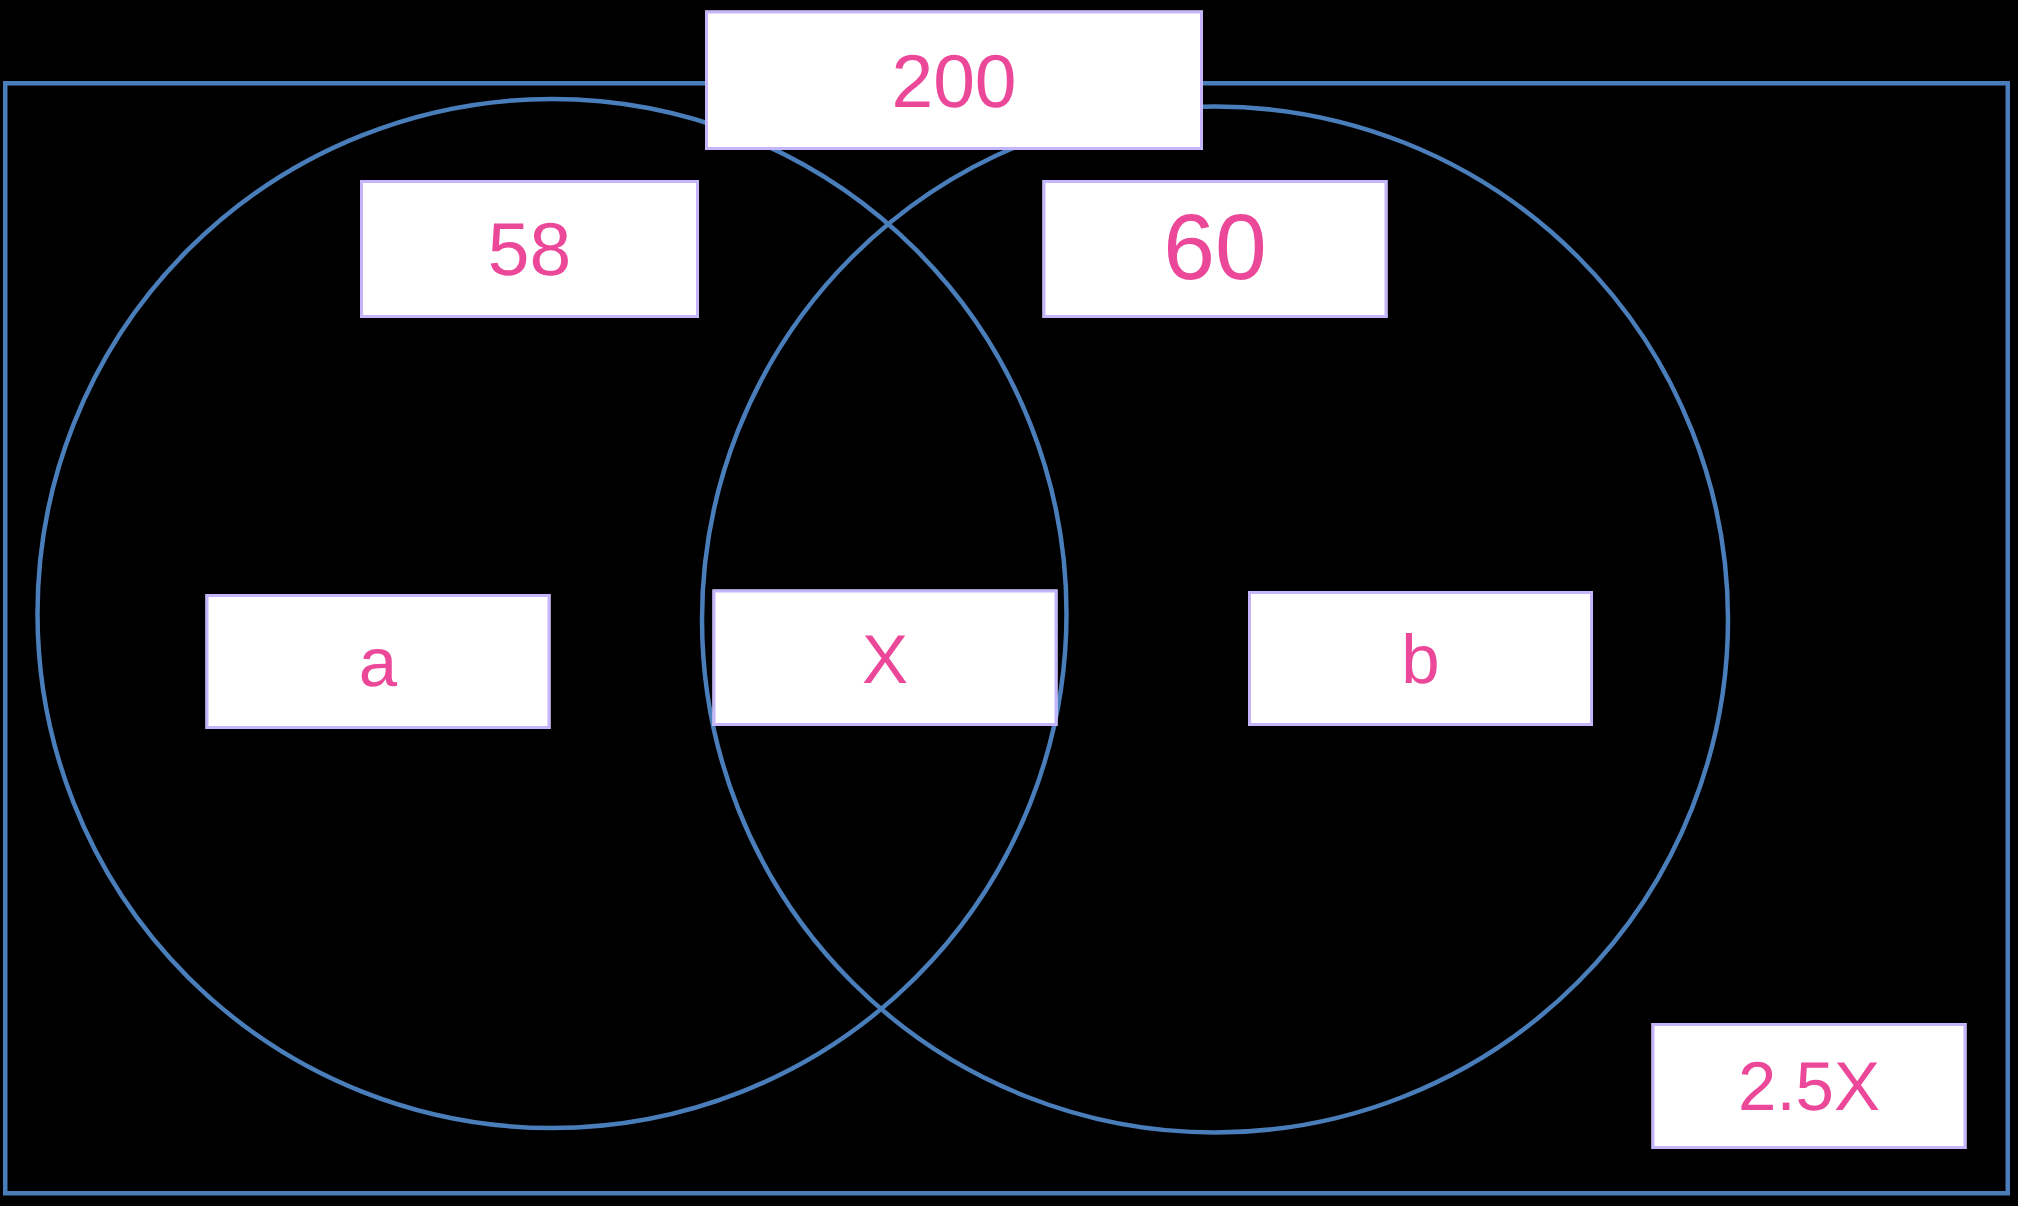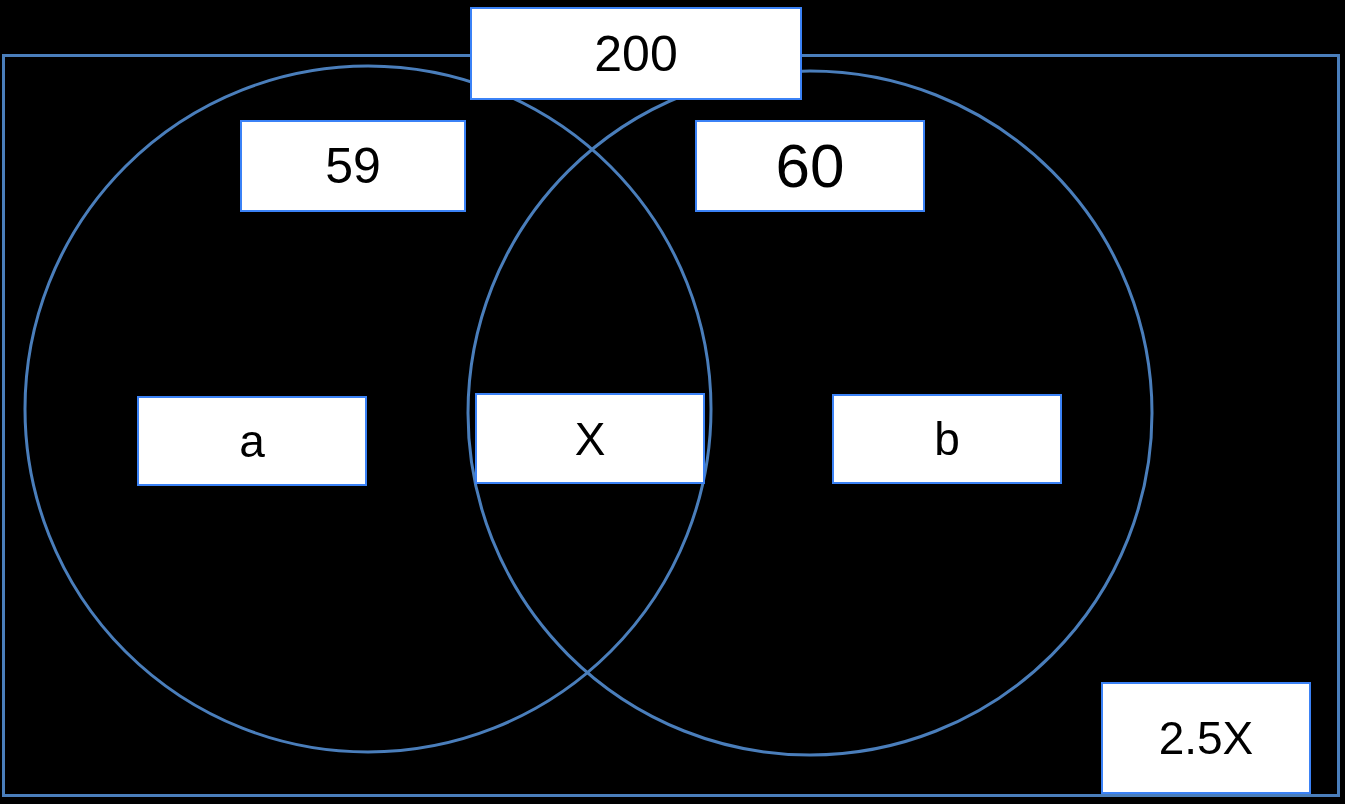--- a/index.html
+++ b/index.html
@@ -21,56 +21,56 @@
   #venn-svg {
     position: absolute;
     left: 0;
     top: 0;
     width: 1345px;
     height: 804px;
   }
   .label-box {
     position: absolute;
     background: #ffffff;
-    border: 2px solid #3b82f6;
+    border: 2px solid #c4b5fd;
     box-sizing: border-box;
     display: flex;
     align-items: center;
     justify-content: center;
-    color: #000000;
+    color: #ec4899;
     font-family: "Liberation Sans", sans-serif;
     line-height: 1;
     z-index: 5;
   }
   
   .box-universe  { left: 470px; top: 7px;   width: 332px; height: 93px;  font-size: 50px; }
   .box-setA      { left: 240px; top: 120px; width: 226px; height: 92px;  font-size: 50px; }
   .box-setB      { left: 695px; top: 120px; width: 230px; height: 92px;  font-size: 62px; }
   .box-onlya     { left: 137px; top: 396px; width: 230px; height: 90px;  font-size: 46px; }
   .box-inter     { left: 475px; top: 393px; width: 230px; height: 91px;  font-size: 46px; }
   .box-onlyb     { left: 832px; top: 394px; width: 230px; height: 90px;  font-size: 46px; }
-  .box-extra     { left: 1101px; top: 682px; width: 210px; height: 112px; font-size: 46px; }
+  .box-extra     { left: 1101px; top: 682px; width: 210px; height: 84px; font-size: 46px; }
 </style>
 </head>
 <body>
 
 <div id="stage">
 
   <svg id="venn-svg" viewBox="0 0 1345 804">
 
     <rect x="3.5" y="55.5" width="1335" height="740" fill="none" stroke="#4a7ebb" stroke-width="3"></rect>
 
     <circle cx="368" cy="409" r="343" fill="none" stroke="#4a7ebb" stroke-width="3"></circle>
 
     <circle cx="810" cy="413" r="342" fill="none" stroke="#4a7ebb" stroke-width="3"></circle>
   </svg>
 
   <div class="label-box box-universe">200</div>
 
-  <div class="label-box box-setA">59</div>
+  <div class="label-box box-setA">58</div>
 
   <div class="label-box box-setB">60</div>
 
   <div class="label-box box-onlya">a</div>
 
   <div class="label-box box-inter">X</div>
 
   <div class="label-box box-onlyb">b</div>
 
   <div class="label-box box-extra">2.5X</div>

